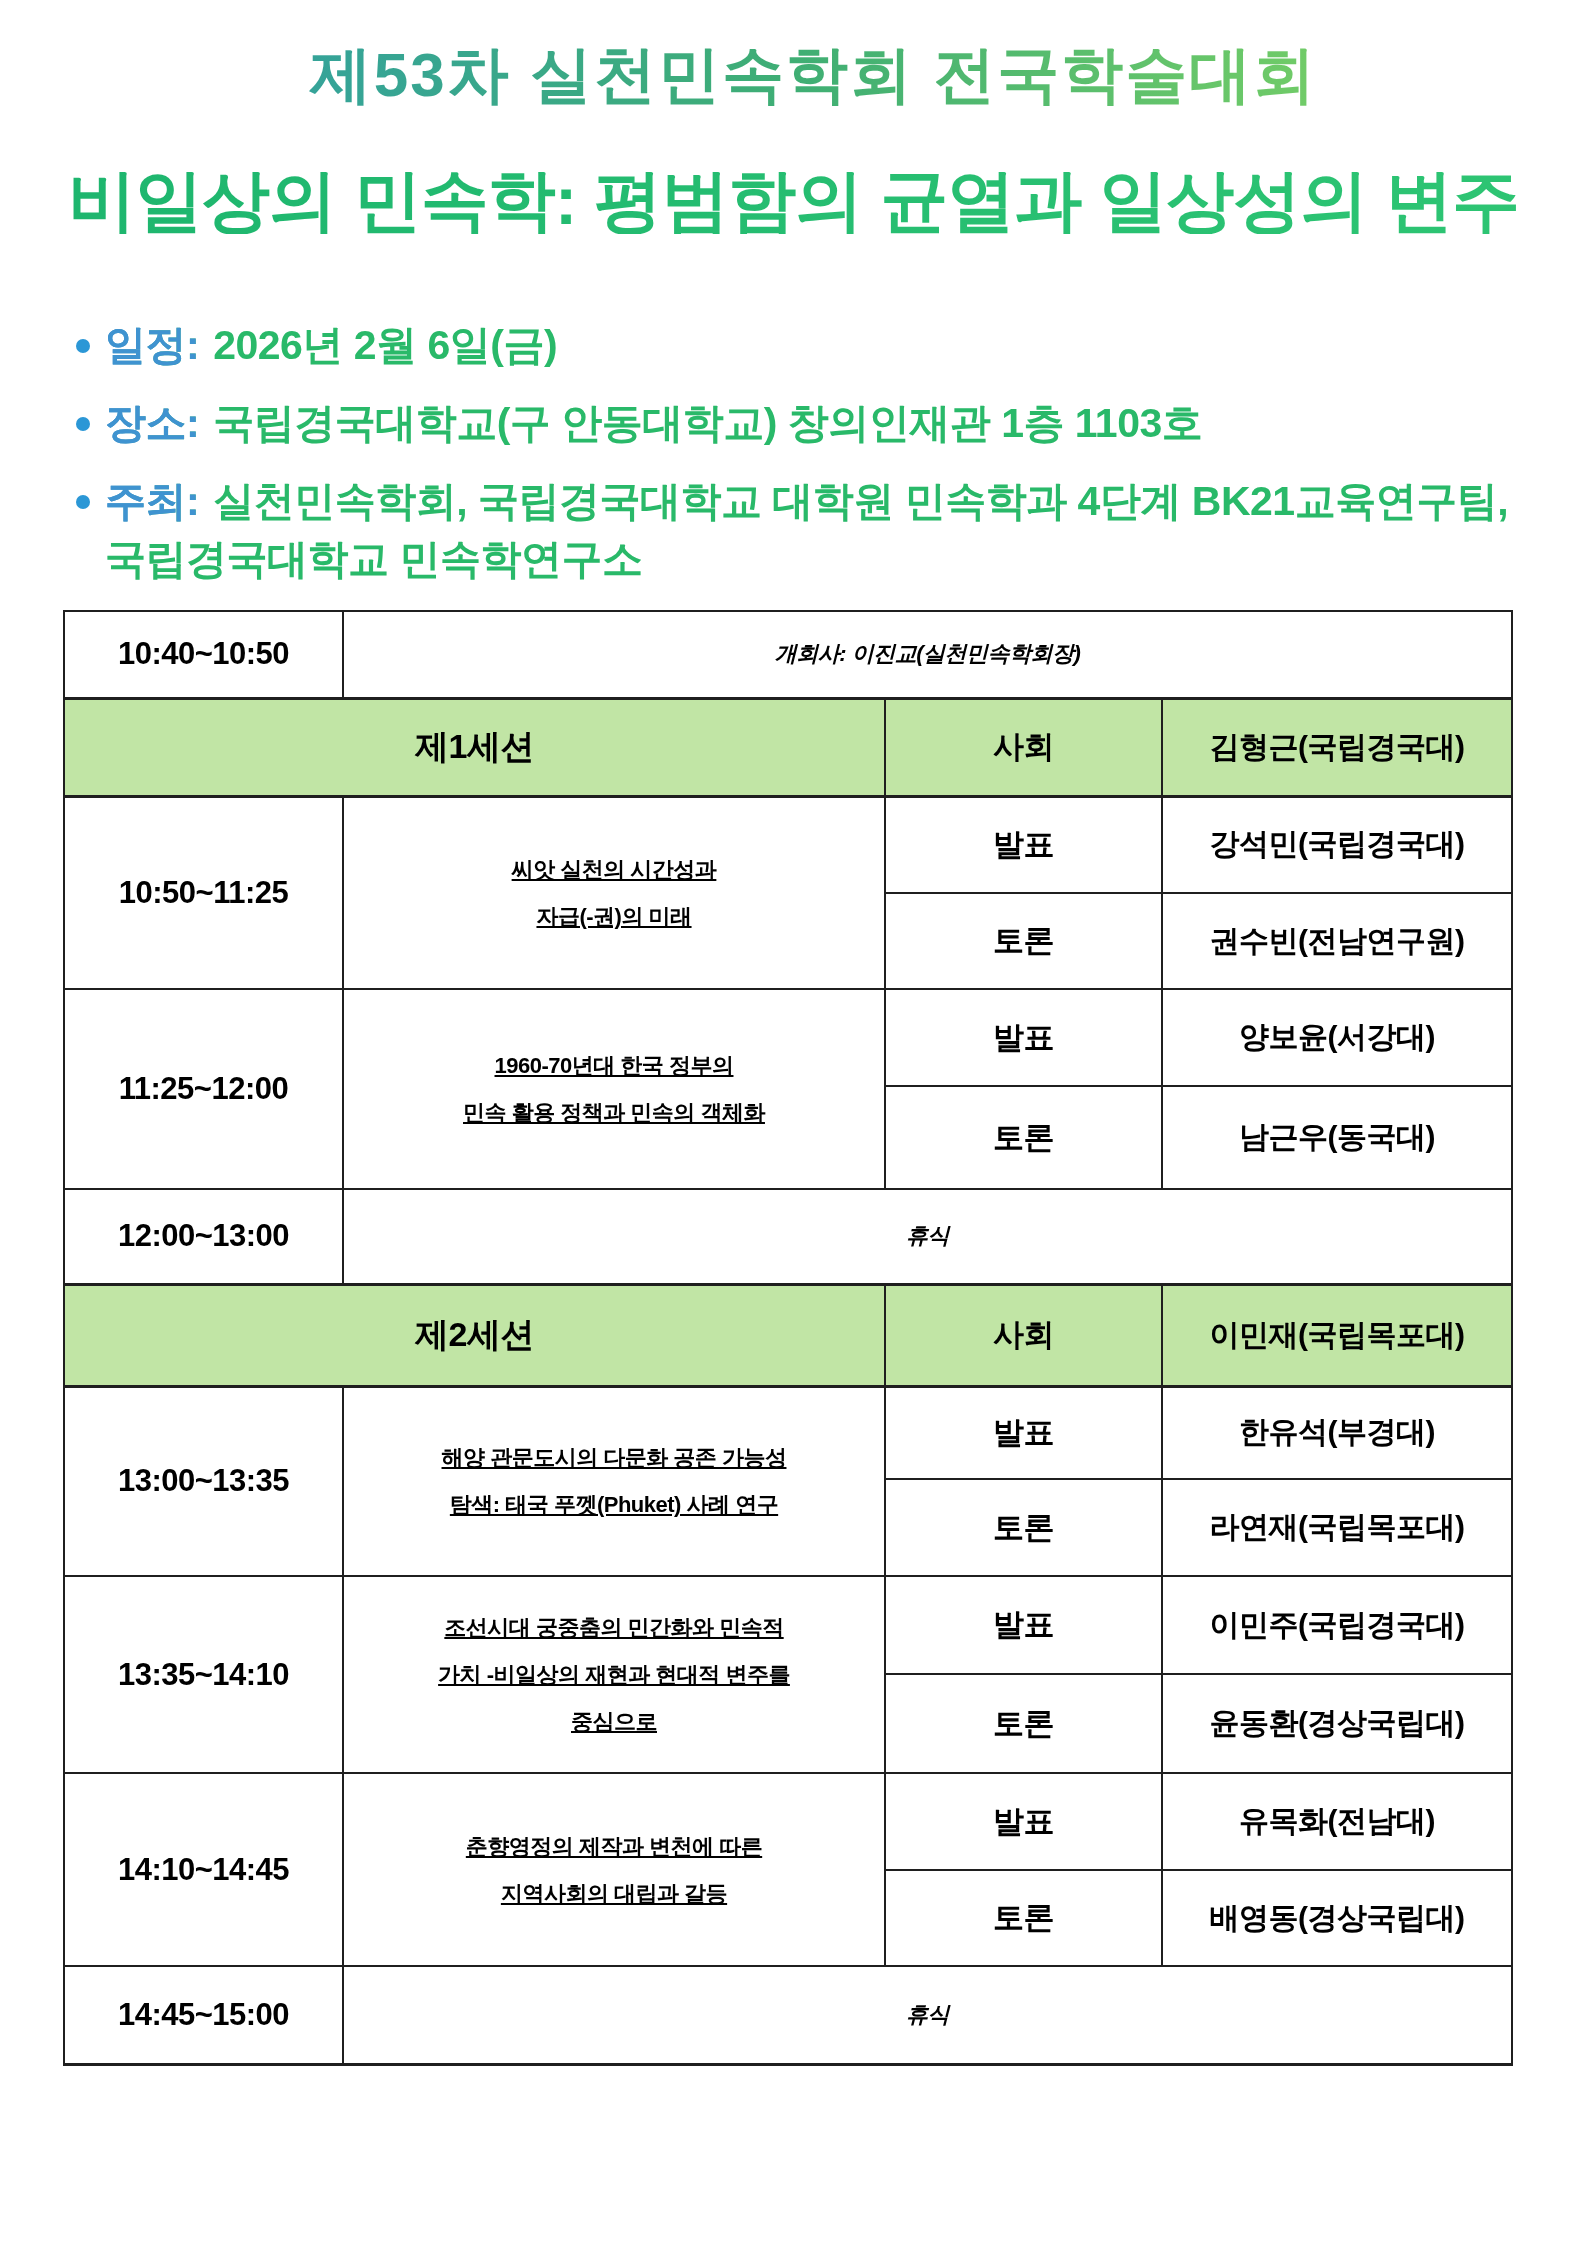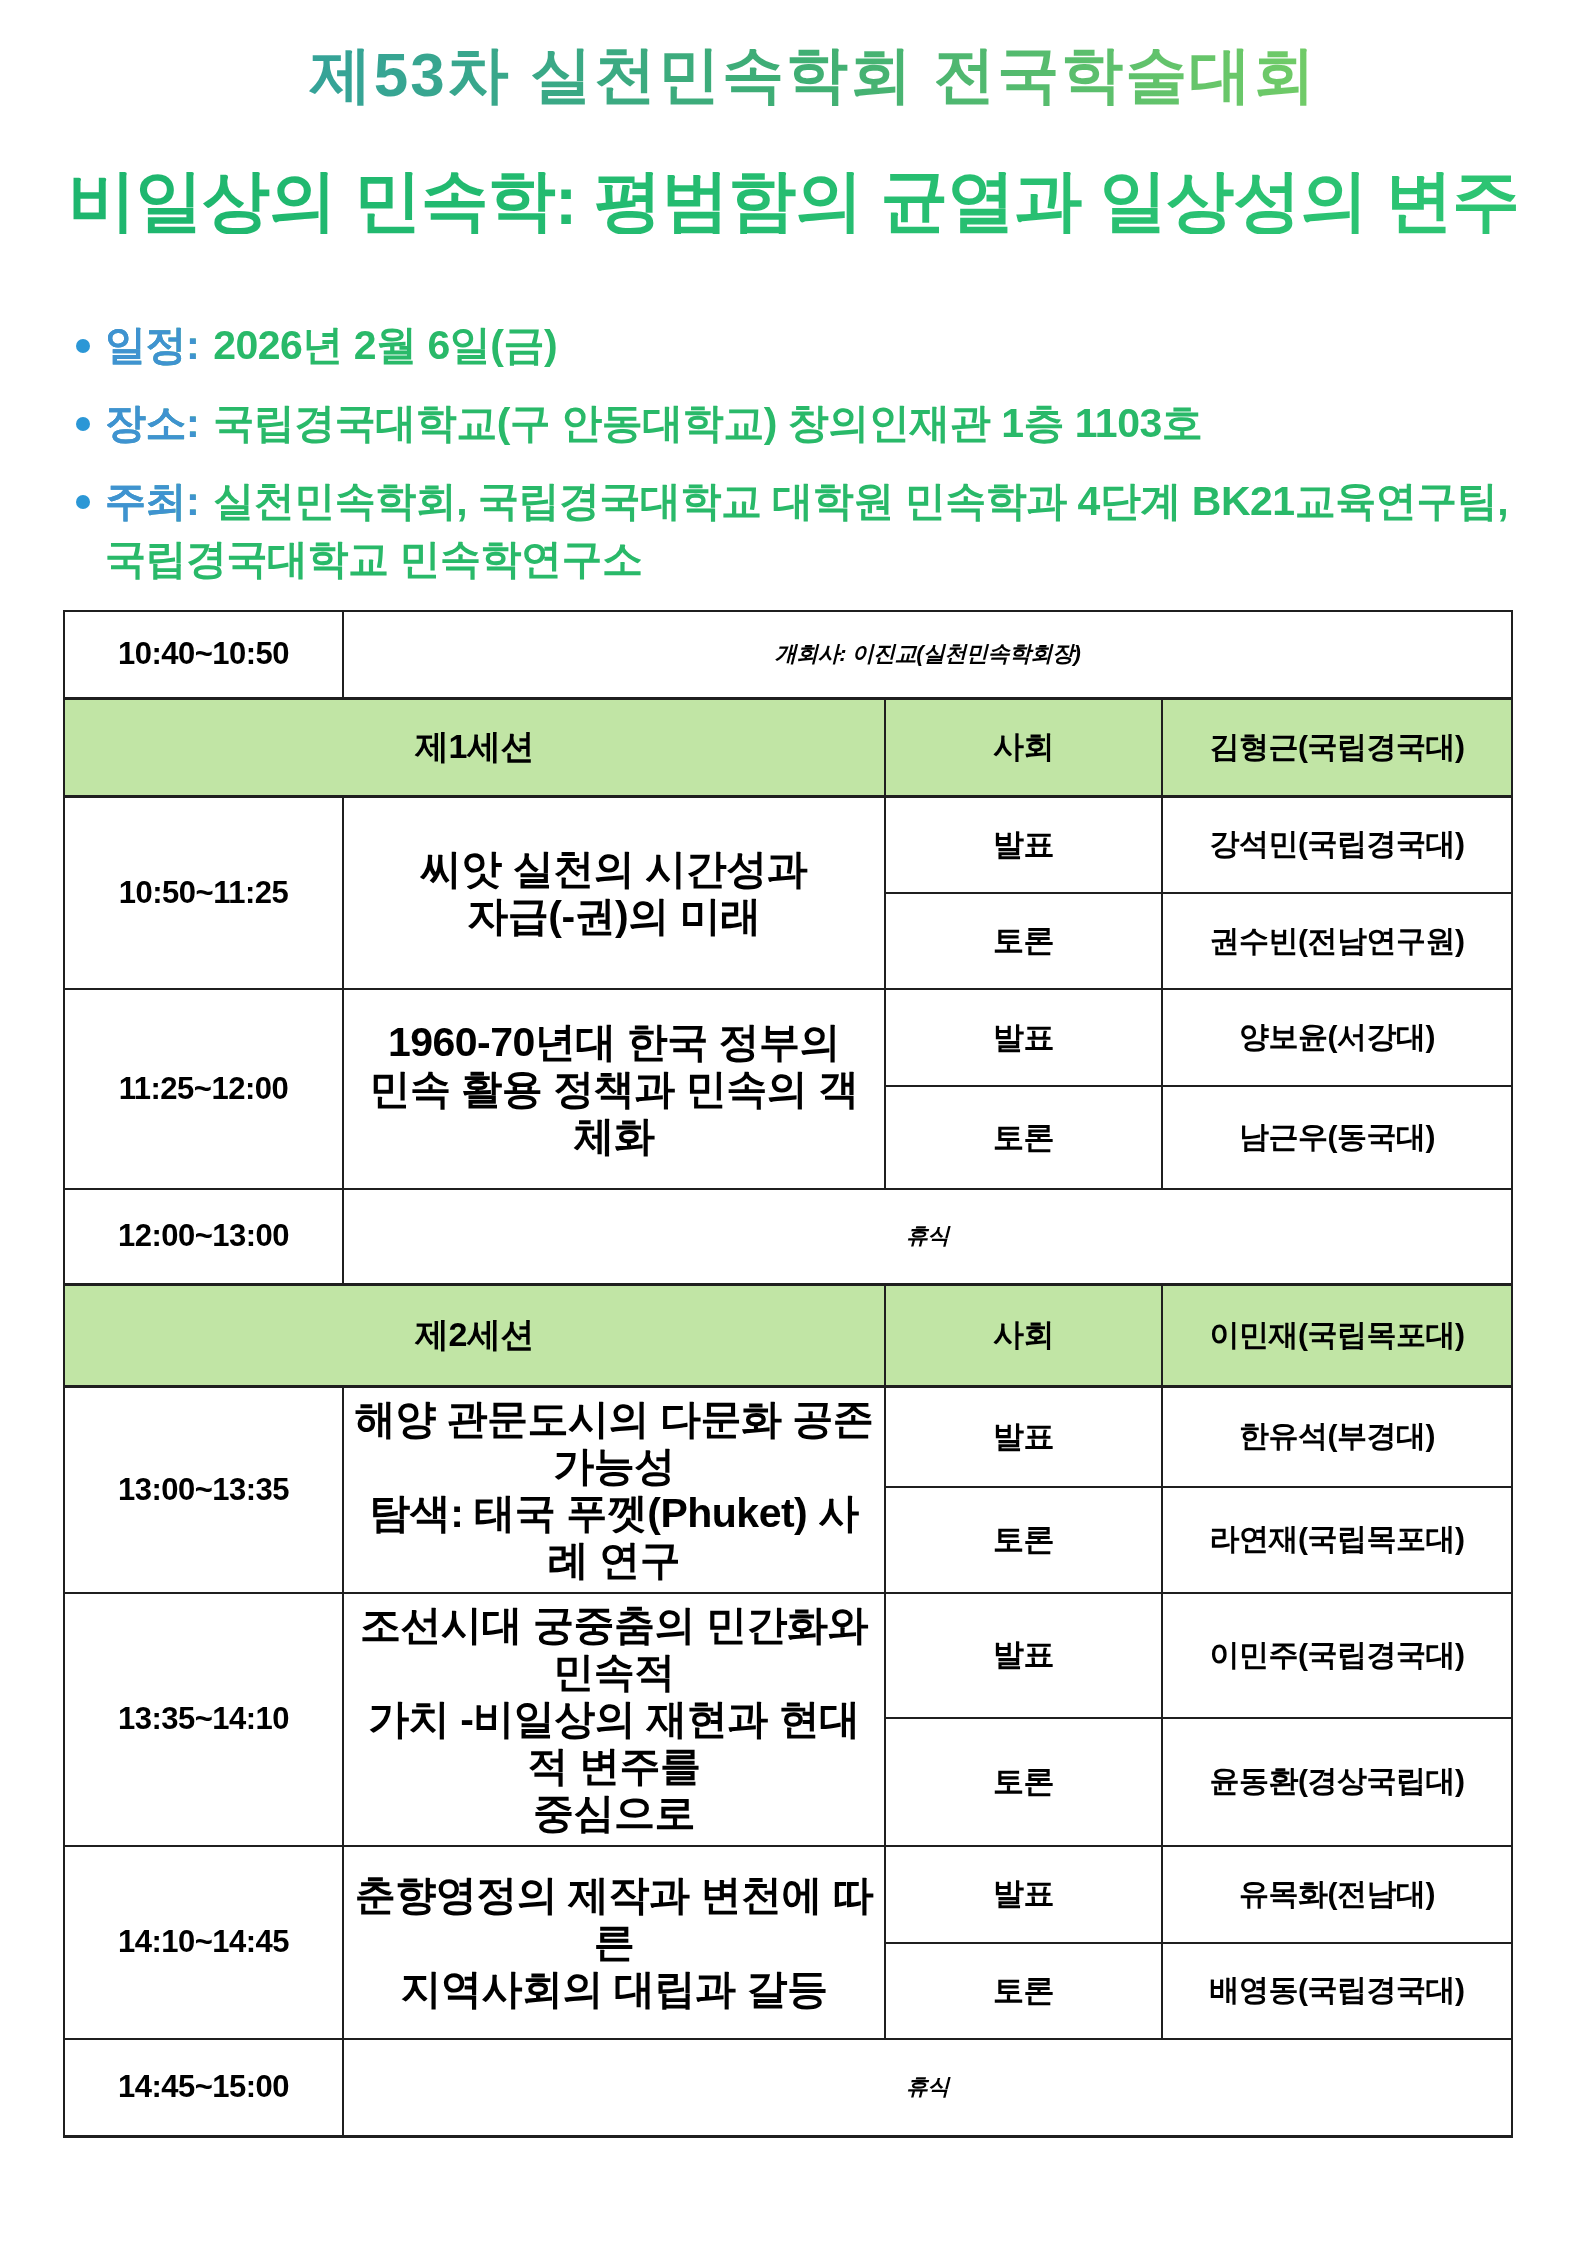--- a/index.html
+++ b/index.html
@@ -69,21 +69,21 @@
   .sched td{
     border:2px solid var(--border,#1f1f1f);
     text-align:center;vertical-align:middle;
     color:#000;font-weight:900;padding:8px;
     letter-spacing:-0.5px;
   }
   .time{font-size:31px;}
   .event{font-size:22px;font-style:italic;}
   .role{font-size:31px;}
   .name{font-size:30px;}
-  .topic{font-size:41px;}
+  .topic{font-size:22px;text-decoration:underline;}
   .topic div{line-height:47px;}
   .sect td{
     background:var(--table_green,#c1e5a5);
     border-top-width:3px;border-bottom-width:3px;
   }
   .sect-title{font-size:34px;}
 </style>
 </head>
 <body>
 
@@ -203,21 +203,21 @@
         <td class="time" rowspan="2">14:10~14:45</td>
         <td class="topic" rowspan="2">
           <div>춘향영정의 제작과 변천에 따른</div>
           <div>지역사회의 대립과 갈등</div>
         </td>
         <td class="role">발표</td>
         <td class="name">유목화(전남대)</td>
       </tr>
       <tr style="height:96px">
         <td class="role">토론</td>
-        <td class="name">배영동(국립경국대)</td>
+        <td class="name">배영동(경상국립대)</td>
       </tr>
 
       <tr style="height:98px">
         <td class="time">14:45~15:00</td>
         <td class="event" colspan="3">휴식</td>
       </tr>
 
     </tbody>
   </table>
 </div>

